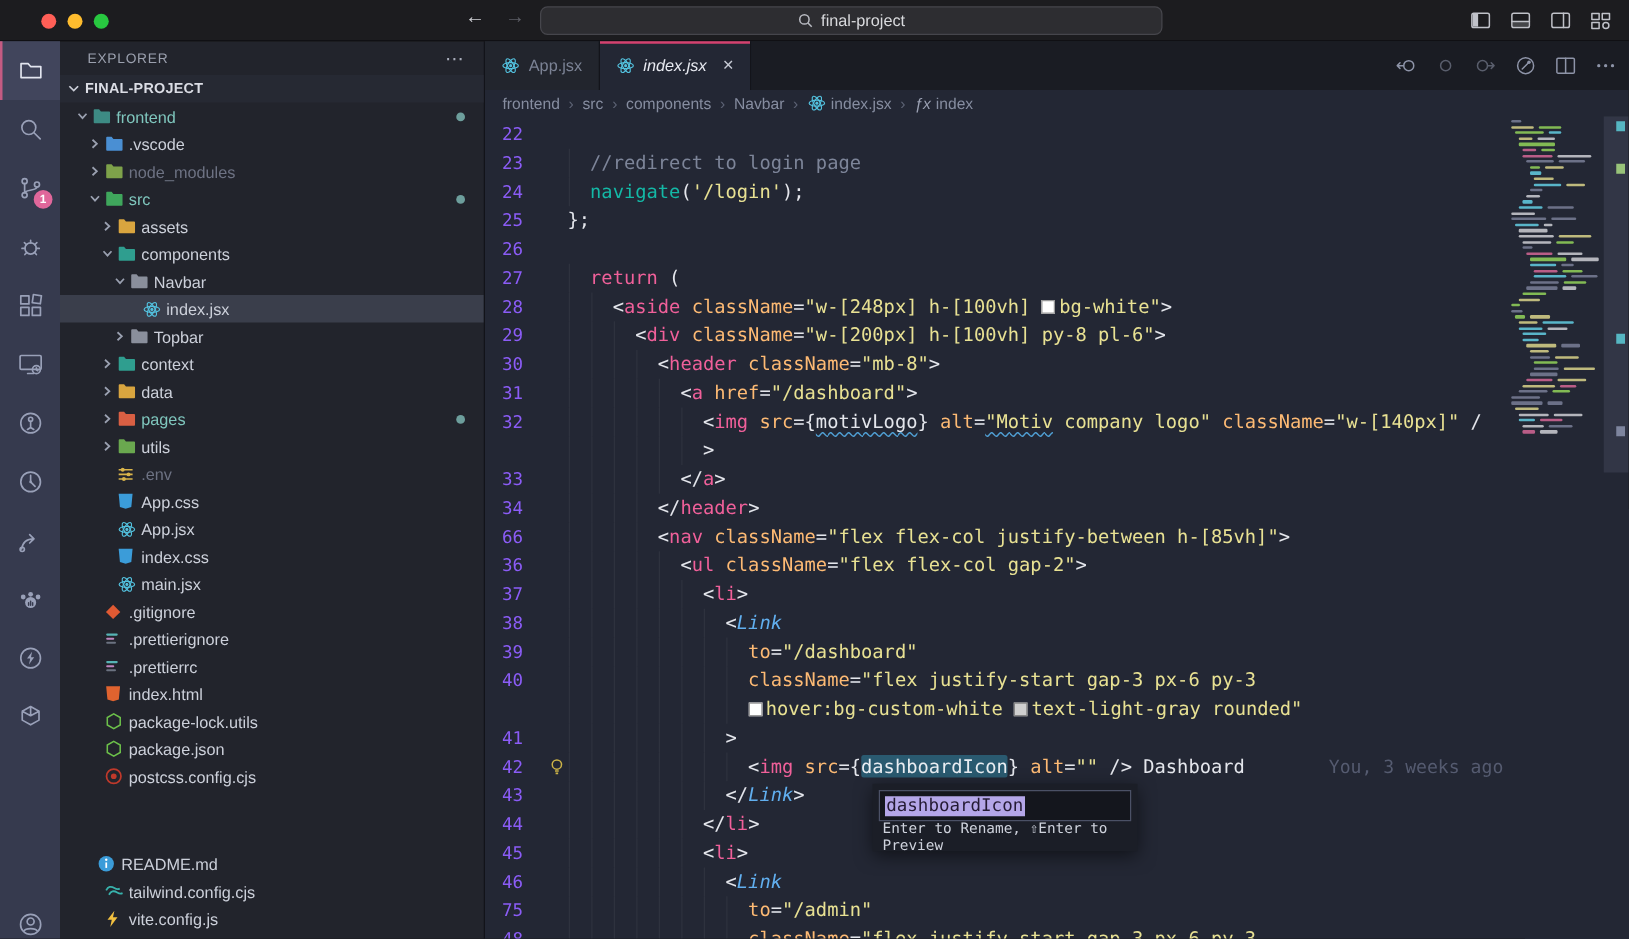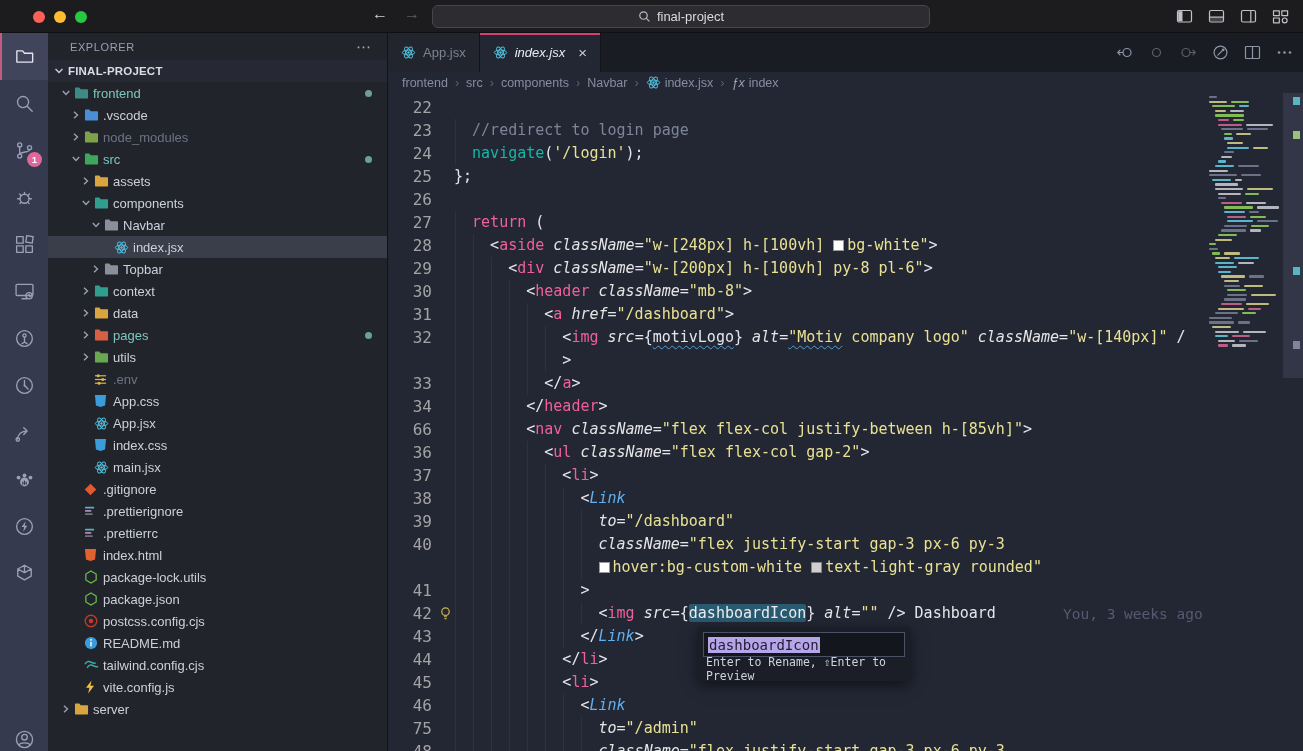--- a/index.html
+++ b/index.html
@@ -67,26 +67,26 @@
     font-size:12.5px; color:#868da0; flex:none; }
   .bc-sep { color:#5c6274; }
   .bc-item { display:flex; align-items:center; gap:4px; }
   .bc-fx { font-style:italic; color:#9aa0b2; }
 
   
   .codewrap { flex:1; display:flex; position:relative; overflow:hidden; }
   .codearea { flex:1; position:relative; overflow:hidden; padding-top:3px;
     font-family:"DejaVu Sans Mono", monospace; }
   .crow { height:23px; display:flex; align-items:center; position:relative; }
-  .ln { width:44px; flex:none; text-align:right; color:#a3a3a3; font-size:16px;
+  .ln { width:44px; flex:none; text-align:center; color:#8b5cf6; font-size:14px;
     font-family:"DejaVu Sans Mono", monospace; }
   .bulbslot { width:18px; flex:none; margin-left:4px; display:flex; align-items:center; justify-content:center; }
   .ctext { white-space:pre; font-size:15px; line-height:23px; }
   .guide { position:absolute; top:0; width:1px; height:23px; background:rgba(255,255,255,0.05); }
-  .tk-c{color:#7d8599} .tk-t{color:#f0609a} .tk-a{color:#e5e5e5;font-style:italic}
+  .tk-c{color:#7d8599} .tk-t{color:#f0609a} .tk-a{color:#fdba74;}
   .tk-s{color:#e8e193} .tk-p{color:#e4e6ec} .tk-k{color:#f0609a} .tk-f{color:#14b8a6}
   .tk-w{color:#e4e6ec} .tk-cm{color:#61afef;font-style:italic}
   .tk-sel{background:#2a5a70;color:#e9edf2;border-radius:2px}
   .tk-sq{text-decoration:underline wavy #4f9fd4 1px;text-underline-offset:3px}
   .sw{display:inline-block;width:11px;height:11px;vertical-align:-1px;margin-right:3px}
   .sw.w{background:#ffffff;border:1px solid #999}
   .sw.g{background:#cfcfcf;border:1px solid #858585}
   .blame { position:absolute; left:675px; top:0; height:23px; display:flex; align-items:center;
     color:#555b70; font-size:14.5px; white-space:pre; font-family:"DejaVu Sans Mono", monospace; }
 
@@ -572,21 +572,21 @@
         <div class="trow" style="padding-left: 20px;">
           <span class="chev"></span>
           <span class="ficon">
             <svg width="14" height="14" viewBox="0 0 16 16">
               <circle cx="8" cy="8" r="6.6" fill="none" stroke="#c0392b" stroke-width="1.6"></circle>
               <circle cx="8" cy="8" r="2.6" fill="#c0392b"></circle>
             </svg>
           </span>
           <span class="tlabel">postcss.config.cjs</span>
         </div>
-        <div class="trow" style="padding-left: 20px;">
+        <div class="trow" style="padding-left: 14px; margin-top: 48px;">
           <span class="chev"></span>
           <span class="ficon">
             <svg width="14" height="14" viewBox="0 0 16 16">
               <circle cx="8" cy="8" r="7" fill="#3b9cd9"></circle>
               <rect x="7.2" y="6.8" width="1.6" height="5" fill="#fff"></rect>
               <circle cx="8" cy="4.4" r="1.1" fill="#fff"></circle>
             </svg>
           </span>
           <span class="tlabel">README.md</span>
         </div>

